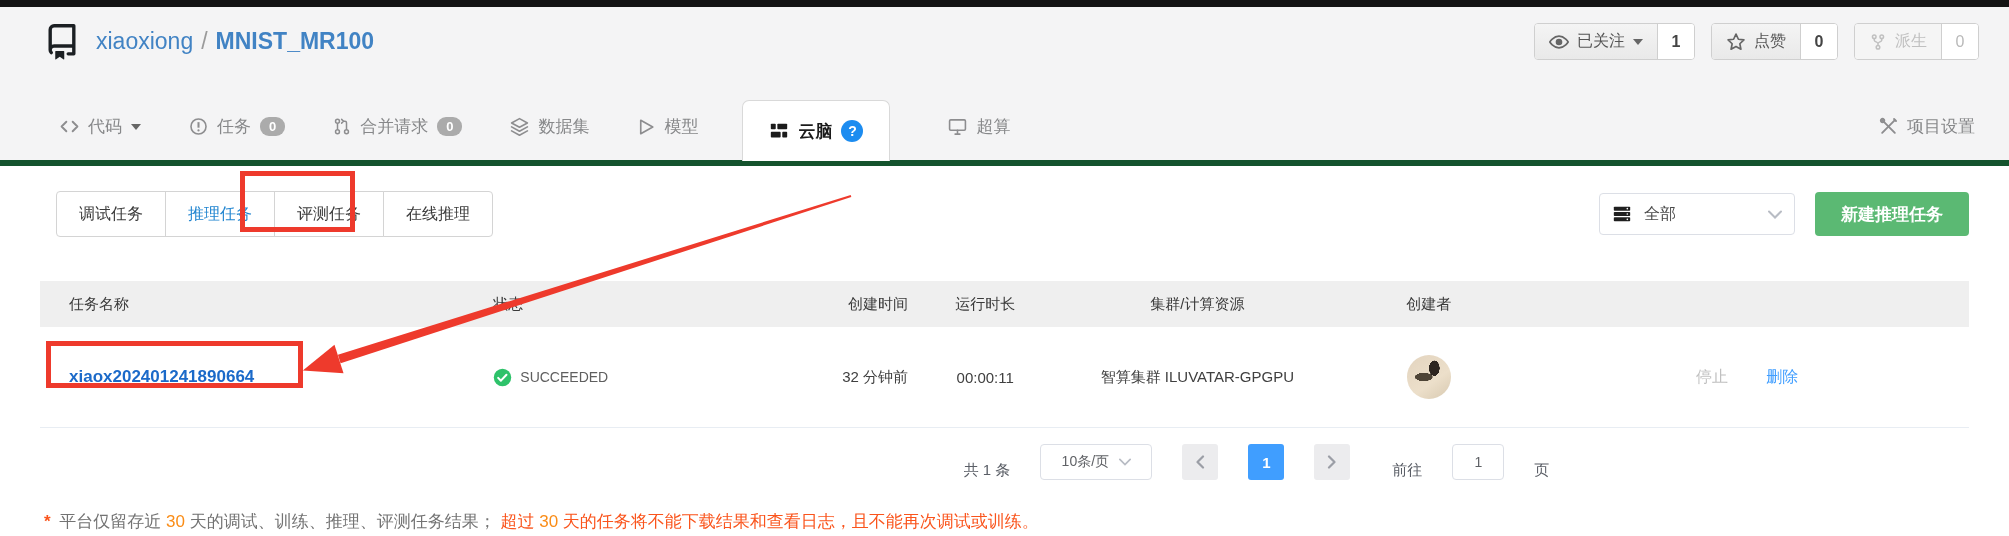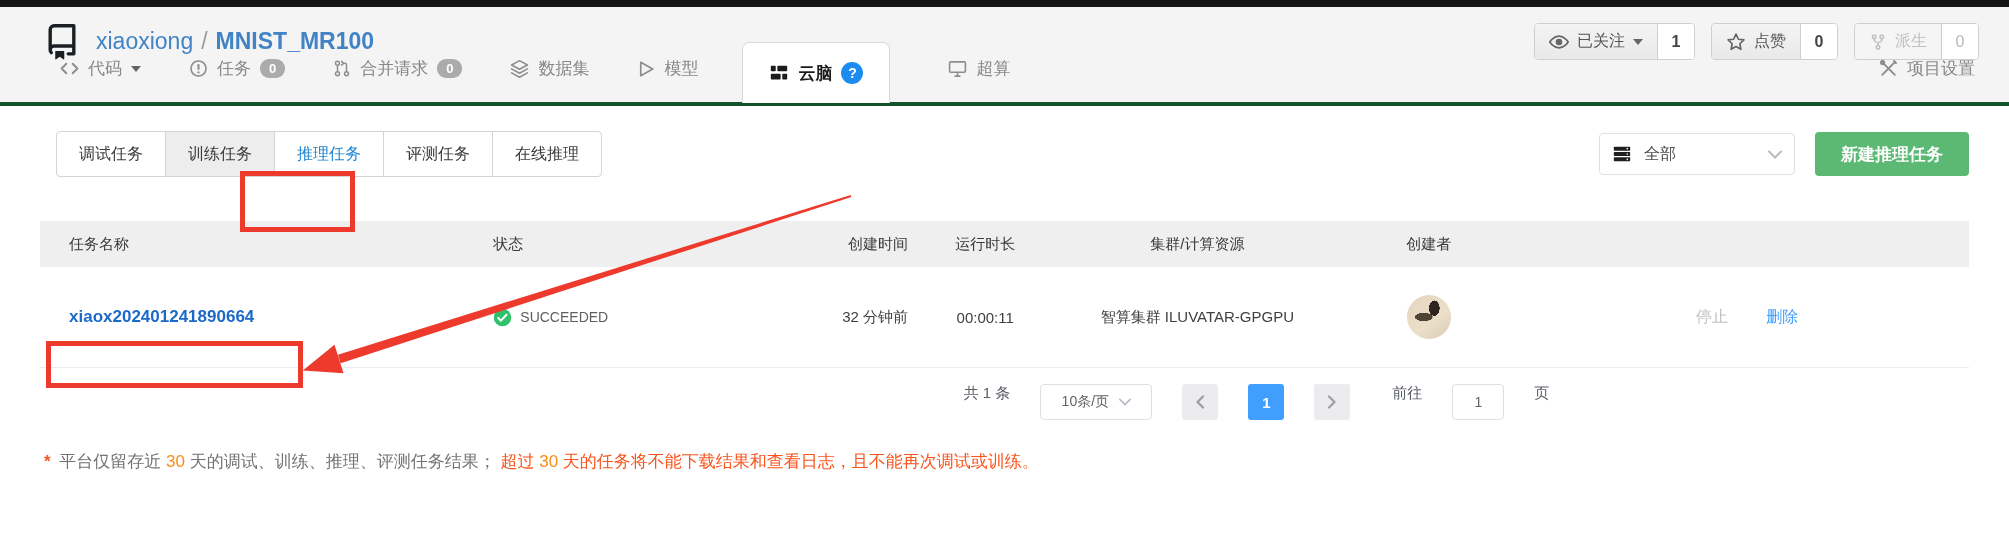--- a/index.html
+++ b/index.html
@@ -4,21 +4,21 @@
 <style>
   * { margin:0; padding:0; box-sizing:border-box; }
   html,body { width:2009px; height:536px; background:#fff;
     font-family:"Liberation Sans","DejaVu Sans",sans-serif; color:#333; overflow:hidden; }
   body { position:relative; }
 
   
   .topstrip { height:7px; background:#141414; }
 
   
-  .repo-header { position:relative; height:99px; background:#f4f4f5; border-bottom:4px solid #14532d; }
+  .repo-header { position:relative; height:159px; background:#f4f4f5; border-bottom:6px solid #14532d; }
   .title-row { position:absolute; top:16px; left:44px; right:30px; display:flex; align-items:center; }
   .repo-icon { width:36px; height:36px; color:#1b1f23; margin-right:16px; }
   .repo-title { font-size:23px; }
   .repo-title a { text-decoration:none; color:#4183c4; cursor:pointer; }
   .repo-title .owner { font-weight:400; }
   .repo-title .sep { color:#9b9b9b; margin:0 8px; }
   .repo-title .name { font-weight:700; }
 
   .hdr-actions { margin-left:auto; display:flex; gap:16px; }
   .btn-group { display:flex; height:37px; border:1px solid #cfcfcf; border-radius:4px; overflow:hidden; background:#fff; }
@@ -69,21 +69,21 @@
   .avatar { width:44px; height:44px; border-radius:50%;
     background:
       radial-gradient(ellipse 9px 13px at 62% 30%, #2e2620 58%, rgba(0,0,0,0) 60%),
       radial-gradient(ellipse 15px 7px at 38% 50%, #4e4436 58%, rgba(0,0,0,0) 60%),
       linear-gradient(145deg,#e3d4bf,#ecdfca 60%,#d8c9b0); }
   .op-stop { color:#c0c0c0; font-size:16px; margin-right:34px; cursor:default; }
   .op-del { color:#409eff; font-size:16px; text-decoration:none; cursor:pointer; }
 
   
   .pager { margin-top:16px; display:flex; justify-content:center; }
-  .pager-inner { display:flex; align-items:flex-start; transform:translateX(252px); gap:30px; font-size:15px; color:#5a5e66; }
+  .pager-inner { display:flex; align-items:flex-end; transform:translateX(252px); gap:30px; font-size:15px; color:#5a5e66; }
   .psize { width:112px; height:36px; border:1px solid #dcdfe6; border-radius:4px; display:flex; align-items:center; justify-content:center; gap:10px; color:#606266; font-size:14px; cursor:pointer; background:#fff; }
   .psize .chev { color:#b8bcc4; }
   .pbtn { width:36px; height:36px; border-radius:3px; background:#ececee; display:flex; align-items:center; justify-content:center; color:#9b9ea6; cursor:pointer; border:none; }
   .pcur { width:36px; height:36px; border-radius:3px; background:#409eff; color:#fff; font-weight:700; font-size:15px; display:flex; align-items:center; justify-content:center; cursor:pointer; }
   .goto-input { width:52px; height:36px; border:1px solid #dcdfe6; border-radius:4px; text-align:center; font-size:14px; color:#606266; font-family:inherit; }
 
   
   .footnote { margin-top:30px; margin-left:4px; font-size:17px; color:#737373; }
   .fn-star { color:#fa541c; font-weight:700; margin-right:4px; }
   .fn-orange { color:#fa8c16; }
@@ -238,21 +238,20 @@
       <span>项目设置</span>
     </div>
   </div>
 </div>
 
 <div class="content">
 
   <div class="subtab-row">
     <div class="subtabs">
       <div class="subtab">调试任务</div>
-      <div class="subtab hovered">训练任务</div>
       <div class="subtab active">推理任务</div>
       <div class="subtab">评测任务</div>
       <div class="subtab">在线推理</div>
     </div>
     <div class="subtab-right">
       <div class="filter-select">
         <span class="ico">
           <svg width="20" height="18" viewBox="0 0 24 22" fill="currentColor">
               <rect x="2" y="2" width="20" height="5" rx="1"></rect>
               <rect x="2" y="8.5" width="20" height="5" rx="1"></rect>

